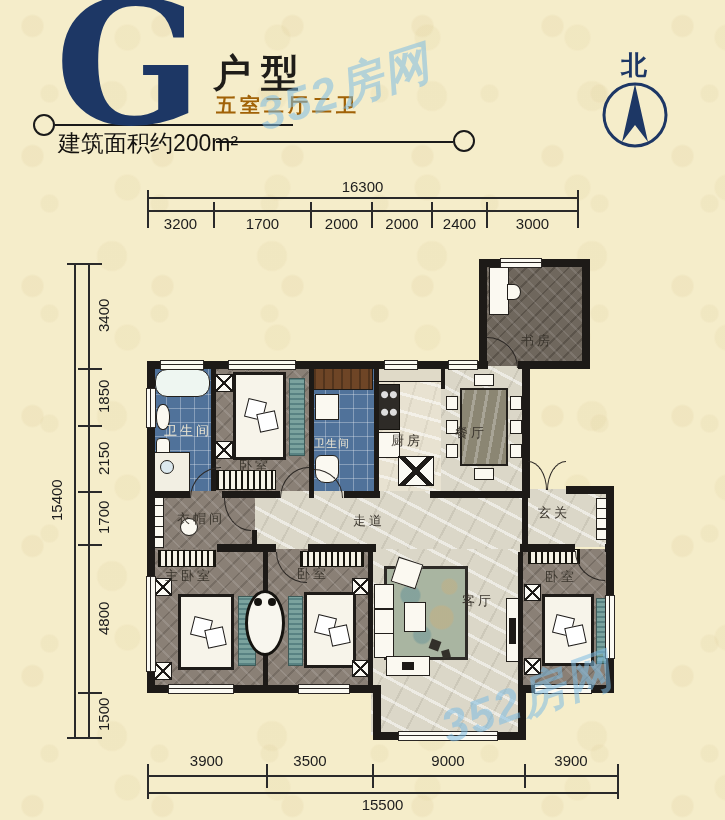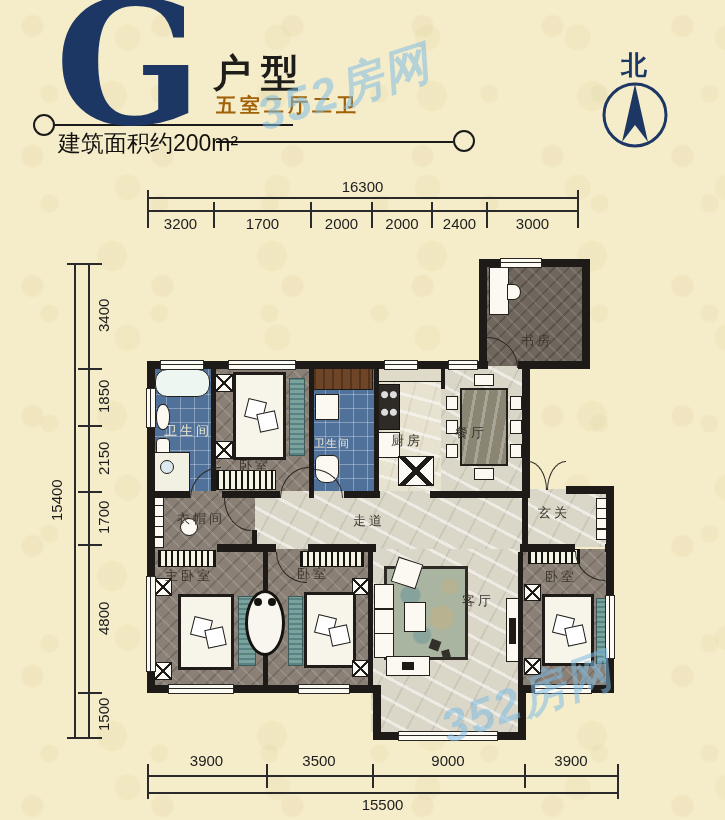--- a/index.html
+++ b/index.html
@@ -137,21 +137,21 @@
 <div class="abs tick-h" style="left:78px;top:692px;width:24px;"></div>
 <div class="abs tick-h" style="left:78px;top:737px;width:24px;"></div>
 <div class="abs dim-label dim-label-v" style="left:93px;top:263px;height:105px;width:20px;">3400</div>
 <div class="abs dim-label dim-label-v" style="left:93px;top:368px;height:57px;width:20px;">1850</div>
 <div class="abs dim-label dim-label-v" style="left:93px;top:425px;height:66px;width:20px;">2150</div>
 <div class="abs dim-label dim-label-v" style="left:93px;top:491px;height:53px;width:20px;">1700</div>
 <div class="abs dim-label dim-label-v" style="left:93px;top:544px;height:148px;width:20px;">4800</div>
 <div class="abs dim-label dim-label-v" style="left:93px;top:692px;height:45px;width:20px;">1500</div>
 
 <div class="abs dim-label" style="left:147px;top:752px;width:119px;">3900</div>
-<div class="abs dim-label" style="left:266px;top:752px;width:106px;">3500</div>
+<div class="abs dim-label" style="left:257px;top:752px;width:106px;">3500</div>
 <div class="abs dim-label" style="left:372px;top:752px;width:152px;">9000</div>
 <div class="abs dim-label" style="left:524px;top:752px;width:94px;">3900</div>
 <div class="abs dim-line" style="left:147px;top:775px;width:471px;height:1.5px;"></div>
 <div class="abs tick-v" style="left:147px;top:764px;height:24px;"></div>
 <div class="abs tick-v" style="left:266px;top:764px;height:24px;"></div>
 <div class="abs tick-v" style="left:372px;top:764px;height:24px;"></div>
 <div class="abs tick-v" style="left:524px;top:764px;height:24px;"></div>
 <div class="abs tick-v" style="left:617px;top:764px;height:24px;"></div>
 <div class="abs dim-line" style="left:147px;top:792px;width:471px;height:1.5px;"></div>
 <div class="abs tick-v" style="left:147px;top:785px;height:14px;"></div>

